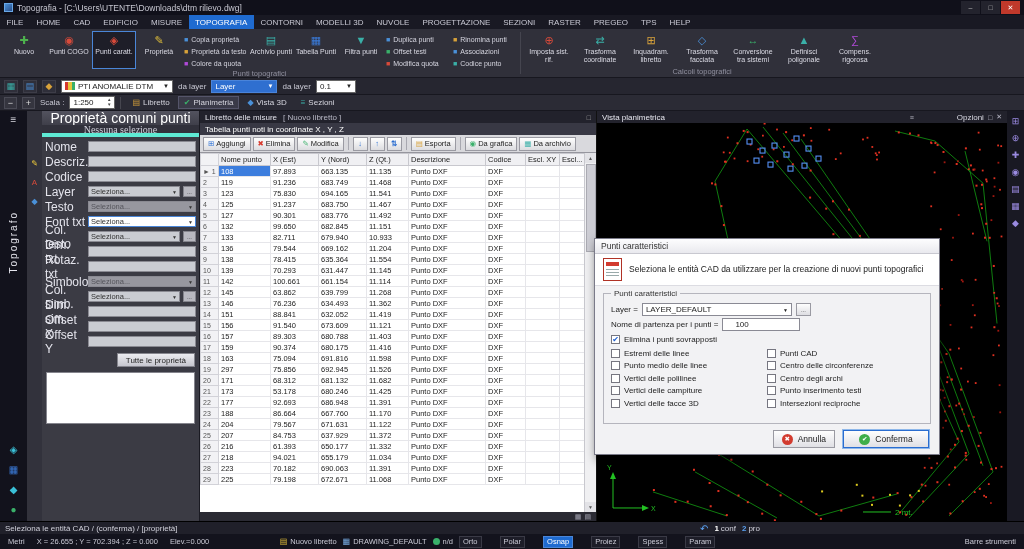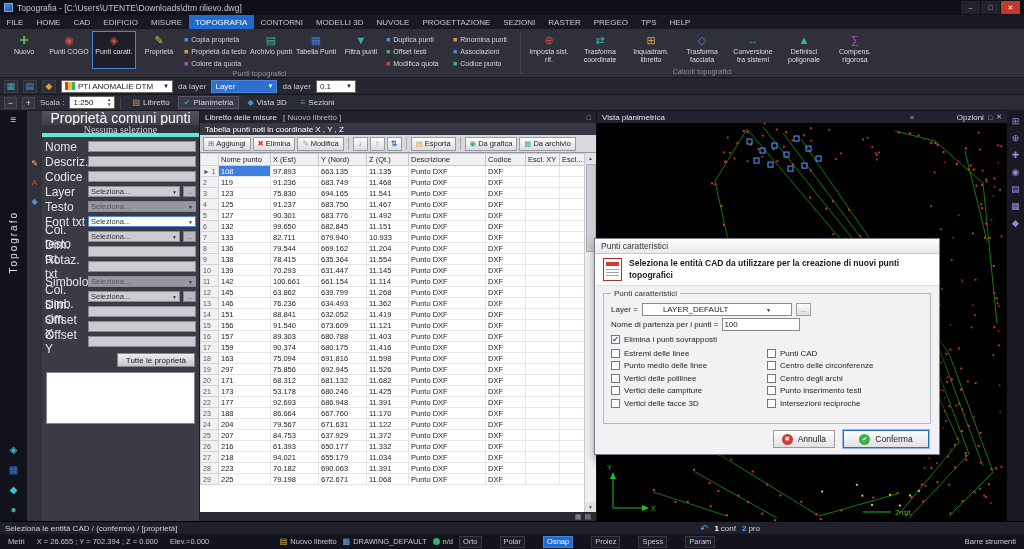--- a/index.html
+++ b/index.html
@@ -124,29 +124,29 @@
   .bb-toggle.active{background:#1f6bd0;color:#fff;border-color:#4a86d8;}
   .bb-right{margin-left:auto;}
   
   .dialog{position:absolute;left:594px;top:238px;width:346px;height:217px;background:#f2f2f4;border:1px solid #7a7a88;box-shadow:3px 4px 10px rgba(0,0,0,.65);display:flex;flex-direction:column;font-size:8px;color:#222;z-index:10;}
   .dlg-title{height:15px;background:linear-gradient(#fdfdfe,#e9e9ee);border-bottom:1px solid #c8c8d0;display:flex;align-items:center;padding:0 6px;font-size:8.5px;color:#333;}
   .dlg-desc{background:#fff;display:flex;gap:7px;padding:4px 8px;align-items:center;border-bottom:1px solid #dcdce2;}
   .dlg-icon{width:19px;height:23px;flex:none;background:#fff;border:1px solid #b03226;position:relative;}
   .dlg-icon:before{content:"";position:absolute;left:2px;top:3px;right:2px;height:4px;background:#d23b2f;}
   .dlg-icon:after{content:"";position:absolute;left:2px;top:10px;right:2px;height:9px;
      background:repeating-linear-gradient(#9aa 0 1px,transparent 1px 3px);}
-  .dlg-desc-text{font-size:8.5px;color:#1a1a1a;line-height:1.3;font-weight:bold;}
+  .dlg-desc-text{font-size:8.5px;color:#1a1a1a;line-height:1.3;}
   .dlg-group{margin:7px 8px 2px;border:1px solid #b5b5bd;position:relative;padding:8px 7px 2px;flex:1;}
   .dlg-group-label{position:absolute;top:-5px;left:7px;background:#f2f2f4;padding:0 3px;color:#333;}
   .dlg-row{display:flex;align-items:center;gap:4px;height:15px;}
   .dlg-lbl{color:#222;}
-  .dlg-combo{width:150px;height:13px;background:#fff;border:1px solid #8a8a94;display:flex;align-items:center;padding:0 20px;gap:3px;}
+  .dlg-combo{width:150px;height:13px;background:#fff;border:1px solid #8a8a94;display:flex;align-items:center;padding:0 3px;gap:3px;}
   .dlg-combo .arr{margin-left:auto;font-size:5px;}
   .dlg-browse{width:15px;height:13px;background:linear-gradient(#fefefe,#dedee2);border:1px solid #9a9aa2;display:flex;align-items:center;justify-content:center;font-size:6px;}
-  .dlg-input{width:78px;height:13px;background:#fff;border:1px solid #8a8a94;display:flex;align-items:center;padding:0 1px;}
+  .dlg-input{width:78px;height:13px;background:#fff;border:1px solid #8a8a94;display:flex;align-items:center;padding:0 12px;}
   .dlg-entities-label{height:13px;display:flex;align-items:flex-end;padding-bottom:1px;color:#222;}
   .dlg-cols{display:flex;}
   .dlg-col{flex:1;display:flex;flex-direction:column;}
   .chk{display:flex;align-items:center;gap:4px;height:12.5px;}
   .chk .box{width:9px;height:9px;flex:none;background:#fff;border:1px solid #767680;display:flex;align-items:center;justify-content:center;font-size:8px;color:#1f5fd0;line-height:8px;}
   .chklabel{color:#222;}
   .dlg-footer{display:flex;justify-content:flex-end;gap:8px;padding:4px 10px 6px;}
   .dlg-btn{height:18px;min-width:62px;display:flex;align-items:center;justify-content:center;gap:5px;background:linear-gradient(#fefefe,#e0e0e5);border:1px solid #9a9aa2;font-size:8.5px;padding:0 8px;}
   .dlg-btn.primary{min-width:86px;border:1px solid #2a6dd0;box-shadow:0 0 0 1px #8fb8ea;}
   .circle-icon{width:11px;height:11px;border-radius:50%;color:#fff;display:flex;align-items:center;justify-content:center;font-size:6.5px;}

